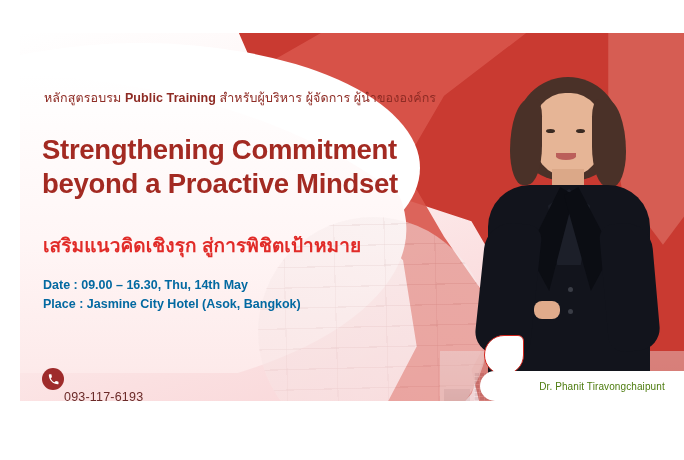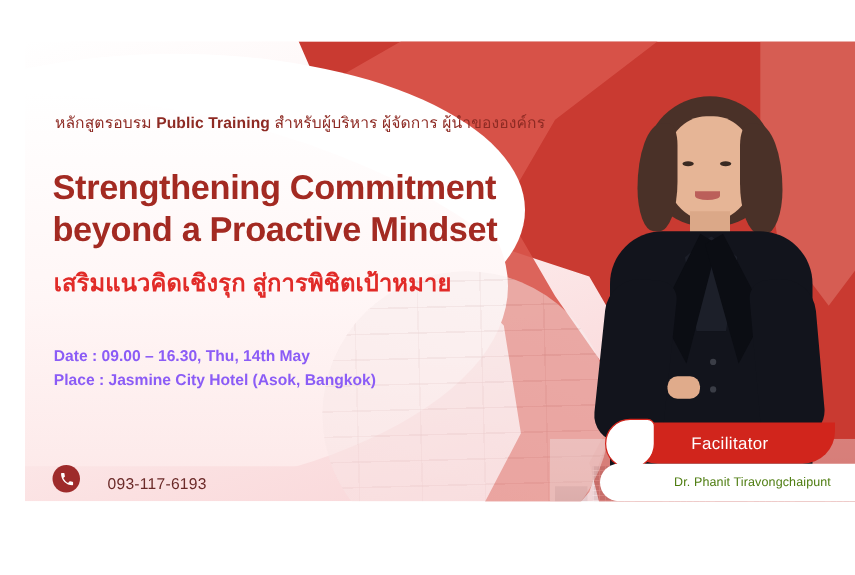--- a/index.html
+++ b/index.html
@@ -177,33 +177,33 @@
     font-size:12.5px;color:#8e2b24;
     letter-spacing:.1px;white-space:nowrap;
   }
   .kicker .em{font-weight:bold;}
   .headline{
     position:absolute;left:22px;top:100px;
     font-size:27.5px;font-weight:bold;color:#a32a22;
     line-height:1.22;letter-spacing:-.3px;white-space:pre-line;
   }
   .subhead{
-    position:absolute;left:23px;top:178px;
+    position:absolute;left:23px;top:197px;
     font-size:19px;font-weight:bold;color:#e12b28;
     letter-spacing:.1px;white-space:nowrap;
   }
   .meta{
     position:absolute;left:23px;top:243px;
-    font-size:12.5px;font-weight:bold;color:#8b5cf6;
+    font-size:12.5px;font-weight:bold;color:#0369a1;
     line-height:1.55;white-space:pre-line;
   }
 
   
   .contact{position:absolute;left:22px;top:335px;}
-  .crow{display:flex;align-items:flex-end;height:26px;margin-bottom:12px;}
+  .crow{display:flex;align-items:flex-start;height:26px;margin-bottom:12px;flex-direction:column;}
   .cbadge{
     width:22px;height:22px;border-radius:50%;
     background:#9e2franc;background:#9e2b2b;
     display:flex;align-items:center;justify-content:center;
     color:#fff;font-size:12px;line-height:1;flex:none;
   }
   .ctext{margin-left:22px;font-size:12.5px;color:#6b2a28;letter-spacing:.2px;}
 
   
   .fac-pill{
@@ -299,17 +299,16 @@
       <span class="cbadge">
         <svg width="12" height="12" viewBox="0 0 24 24" fill="none" stroke="#ffffff" stroke-width="2" aria-hidden="true">
           <circle cx="12" cy="12" r="9"></circle>
           <ellipse cx="12" cy="12" rx="4" ry="9"></ellipse>
           <line x1="3" y1="12" x2="21" y2="12"></line>
         </svg>
       </span>
     </div>
   </div>
 
-  <div class="fac-pill">Facilitator</div>
   <div class="fac-circle"></div>
   <div class="fac-name">Dr. Phanit Tiravongchaipunt</div>
 
 </div>
 
 </body></html>

